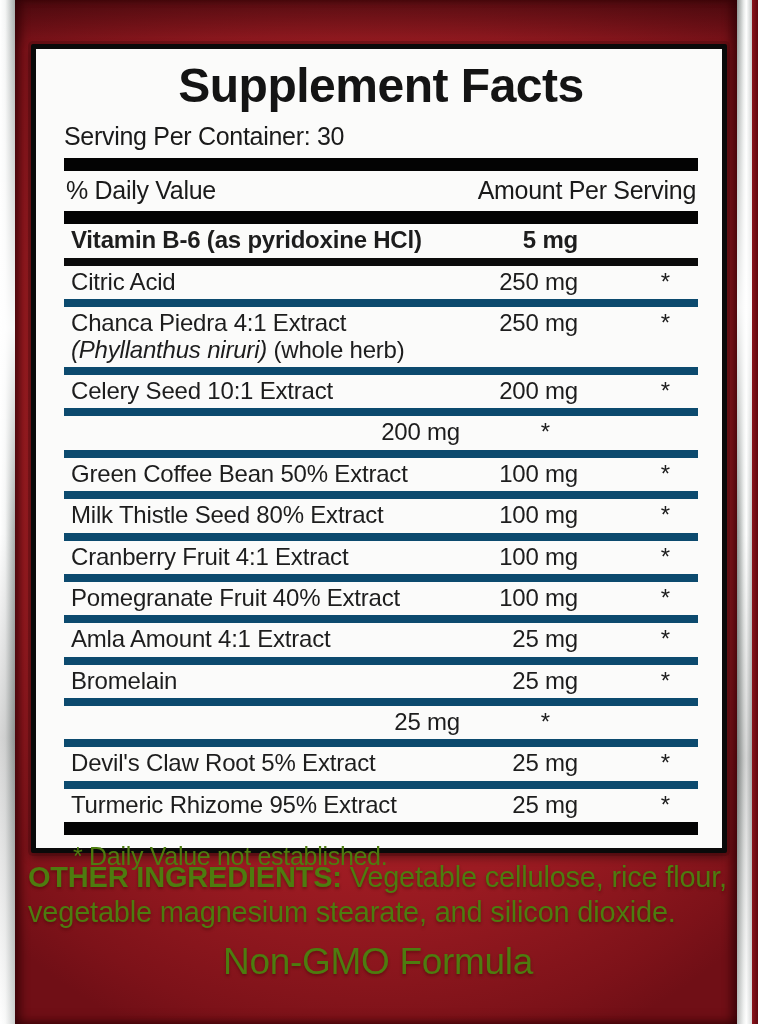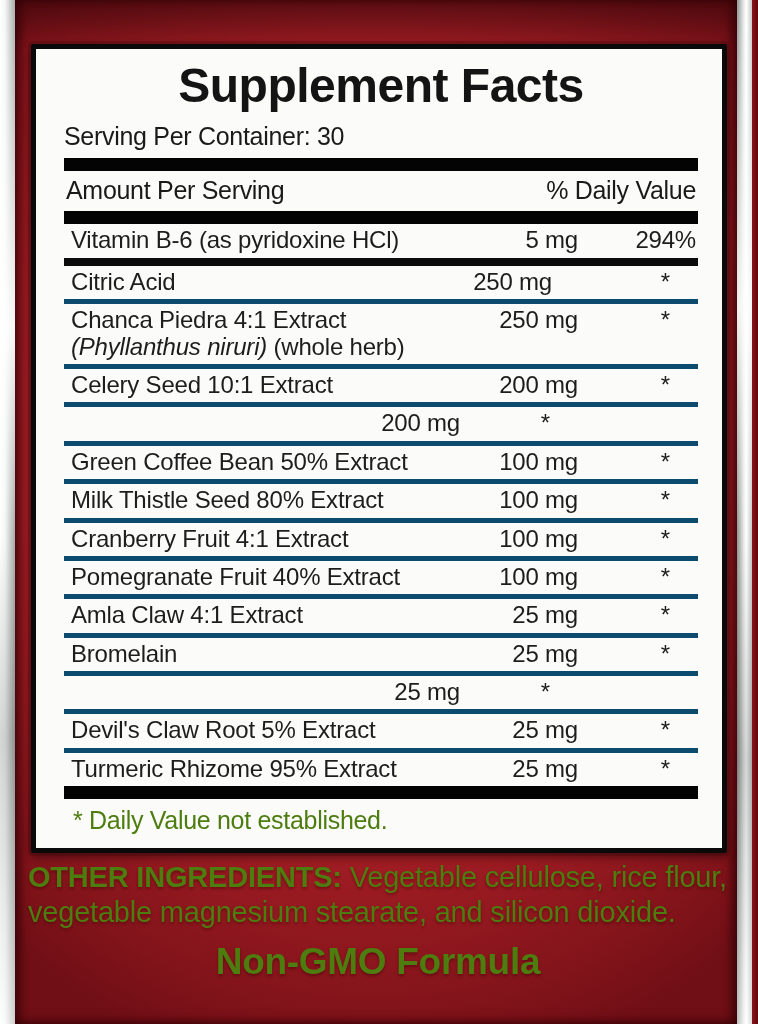--- a/index.html
+++ b/index.html
@@ -50,39 +50,39 @@
   .bar{height:13px;background:#030303;}
   .bar-1{margin-top:9px;}
   .hdr-row{
     display:flex;justify-content:space-between;align-items:center;
     font-size:25px;letter-spacing:-.3px;padding:5px 2px 6px 2px;color:#1a1a1a;
   }
   .rows{}
   .row{
     display:grid;grid-template-columns:1fr 118px 120px;align-items:start;
     font-size:24px;line-height:1.1;letter-spacing:-.2px;
-    padding:3px 0 4px 0;border-top:5px solid #0c4a6e;color:#1d1d1d;
+    padding:3px 0 4px 0;border-top:8px solid #0c4a6e;color:#1d1d1d;
   }
-  .row:first-child{border-top:none;}
-  .row.thick-top{border-top-width:8px;border-top-color:#0b0b0b;gap:26px;}
+  .row:first-child{border-top:none;font-weight:bold;}
+  .row.thick-top{border-top-width:8px;border-top-color:#0b0b0b;}
   .row .name{padding-left:7px;}
   .row .name .name2{display:block;}
   .row .amount{text-align:right;white-space:nowrap;}
   .row .dv{text-align:right;padding-right:2px;white-space:nowrap;}
   .row .dv.star{padding-right:28px;}
   .bar-3{margin-top:0;}
   .footnote{font-size:25px;letter-spacing:-.3px;margin:7px 0 0 9px;color:#4d7c0f;}
   
   .bottom-section{
     position:absolute;left:28px;right:30px;top:860px;color:#4d7c0f;
     text-shadow:0 2px 3px rgba(60,0,6,.45);
   }
   .other-ing{font-size:29px;line-height:1.2;letter-spacing:-.2px;}
   .other-ing .lbl{font-weight:bold;}
-  .non-gmo{margin-top:11px;font-size:37px;font-weight:bold;text-align:center;letter-spacing:-.3px;}
+  .non-gmo{margin-top:11px;font-size:37px;font-weight:normal;text-align:center;letter-spacing:-.3px;}
 </style>
 </head>
 <body>
 
 <div class="stage">
 
   <div class="red-bg"></div>
   <div class="edge-left"></div>
   <div class="edge-right"></div>
   <div class="edge-far-right"></div>
@@ -90,31 +90,30 @@
   <div class="facts-panel">
     <div class="sf-title">Supplement Facts</div>
 
     <div class="serving">
       <div>Serving Per Container: 30</div>
     </div>
 
     <div class="bar bar-1"></div>
 
     <div class="hdr-row">
+      <span>% Daily Value</span>
       <span>Amount Per Serving</span>
-      <span>% Daily Value</span>
     </div>
 
     <div class="bar"></div>
 
     <div class="rows" id="rows">
         <div class="row">
           <div class="name">Vitamin B-6 (as pyridoxine HCl)</div>
           <div class="amount">5 mg</div>
-          <div class="dv">294%</div>
         </div>
         <div class="row thick-top">
           <div class="name">Citric Acid</div>
           <div class="amount">250 mg</div>
           <div class="dv star">*</div>
         </div>
         <div class="row">
           <div class="name">Chanca Piedra 4:1 Extract<span class="name2"><i>(Phyllanthus niruri)</i> (whole herb)</span></div>
           <div class="amount">250 mg</div>
           <div class="dv star">*</div>
@@ -142,21 +141,21 @@
           <div class="name">Cranberry Fruit 4:1 Extract</div>
           <div class="amount">100 mg</div>
           <div class="dv star">*</div>
         </div>
         <div class="row">
           <div class="name">Pomegranate Fruit 40% Extract</div>
           <div class="amount">100 mg</div>
           <div class="dv star">*</div>
         </div>
         <div class="row">
-          <div class="name">Amla Claw 4:1 Extract</div>
+          <div class="name">Amla Amount 4:1 Extract</div>
           <div class="amount">25 mg</div>
           <div class="dv star">*</div>
         </div>
         <div class="row">
           <div class="name">Bromelain</div>
           <div class="amount">25 mg</div>
           <div class="dv star">*</div>
         </div>
         <div class="row">
           <div class="amount">25 mg</div>

